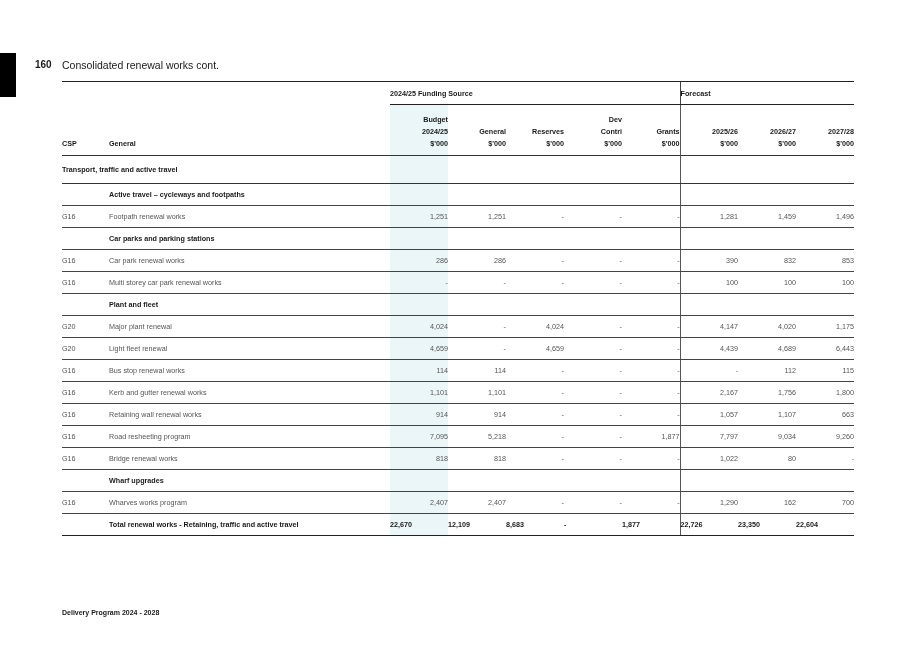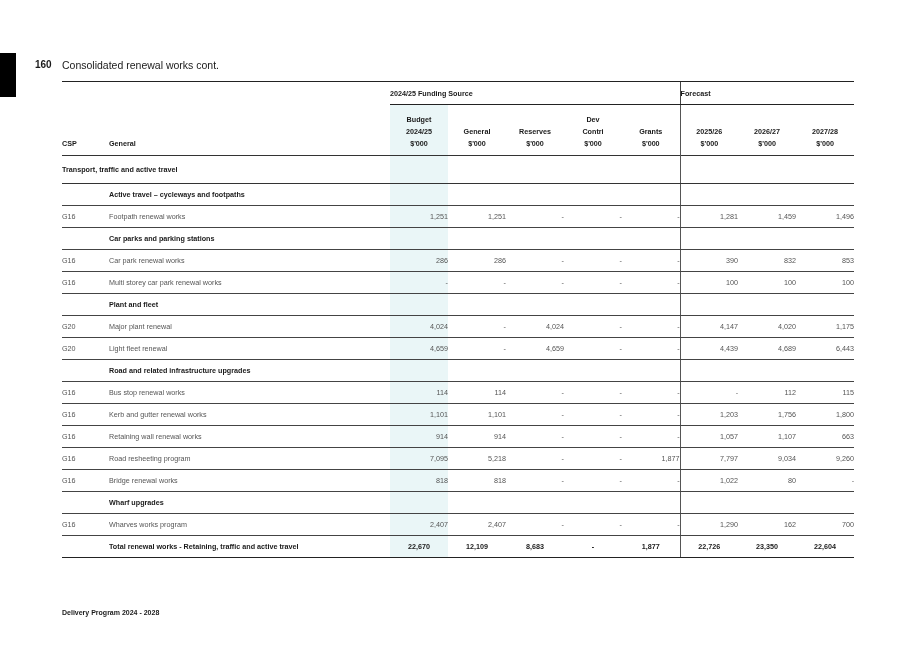--- a/index.html
+++ b/index.html
@@ -21,31 +21,31 @@
   col.c-gra { width:58px; }
   col.c-f1 { width:58px; }
   col.c-f2 { width:58px; }
   col.c-f3 { width:58px; }
   td, th { padding:0; }
   tr.top-line td { border-top:1.3px solid #222; }
   tr.grp-head td { height:22px; font-weight:bold; font-size:7.2px; text-align:left; vertical-align:middle; }
   tr.grp-head td.fs { border-bottom:1.3px solid #222; }
   tr.grp-head td.fc { border-bottom:1.3px solid #222; border-left:1px solid #444;margin-top:43px; }
   tr.col-head td { height:45px; font-weight:bold; vertical-align:bottom; padding-bottom:5px; line-height:12px; }
-  tr.col-head td.num { text-align:center; }
+  tr.col-head td.num { text-align:right; }
   tr.col-head { border-bottom:1.6px solid #333; }
   td.budget { background:#eaf6f7; }
   td.fc-first { border-left:1px solid #555; }
   tr.row td { height:21px; border-bottom:1px solid #444; vertical-align:middle; color:#555; }
   tr.row td.num { text-align:right; }
   tr.row td.csp { color:#555; }
   tr.sub td { font-weight:bold; color:#1a1a1a; }
   tr.section td { height:27px; border-bottom:1.6px solid #333; font-weight:bold; color:#1a1a1a; vertical-align:middle; }
   tr.total td { height:21px; border-top:1.3px solid #222; border-bottom:1.6px solid #222; font-weight:bold; color:#1a1a1a; vertical-align:middle; }
-  tr.total td.num { text-align:center; }
+  tr.total td.num { text-align:left; }
 </style>
 </head>
 <body>
 
 <div class="tab"></div>
 <div class="page-num">160</div>
 <div class="page-title">Consolidated renewal works cont.</div>
 
 <div class="tbl-wrap">
 <table>
@@ -174,53 +174,41 @@
           <td>Light fleet renewal</td>
           <td class="num budget">4,659</td>
           <td class="num">-</td>
           <td class="num">4,659</td>
           <td class="num">-</td>
           <td class="num">-</td>
           <td class="num fc-first">4,439</td>
           <td class="num">4,689</td>
           <td class="num">6,443</td>
         </tr>
-        <tr class="row sub">
-          <td class="csp"></td>
-          <td>Road and related infrastructure upgrades</td>
-          <td class="num budget"></td>
-          <td class="num"></td>
-          <td class="num"></td>
-          <td class="num"></td>
-          <td class="num"></td>
-          <td class="num fc-first"></td>
-          <td class="num"></td>
-          <td class="num"></td>
-        </tr>
         <tr class="row">
           <td class="csp">G16</td>
           <td>Bus stop renewal works</td>
           <td class="num budget">114</td>
           <td class="num">114</td>
           <td class="num">-</td>
           <td class="num">-</td>
           <td class="num">-</td>
           <td class="num fc-first">-</td>
           <td class="num">112</td>
           <td class="num">115</td>
         </tr>
         <tr class="row">
           <td class="csp">G16</td>
           <td>Kerb and gutter renewal works</td>
           <td class="num budget">1,101</td>
           <td class="num">1,101</td>
           <td class="num">-</td>
           <td class="num">-</td>
           <td class="num">-</td>
-          <td class="num fc-first">1,203</td>
+          <td class="num fc-first">2,167</td>
           <td class="num">1,756</td>
           <td class="num">1,800</td>
         </tr>
         <tr class="row">
           <td class="csp">G16</td>
           <td>Retaining wall renewal works</td>
           <td class="num budget">914</td>
           <td class="num">914</td>
           <td class="num">-</td>
           <td class="num">-</td>

